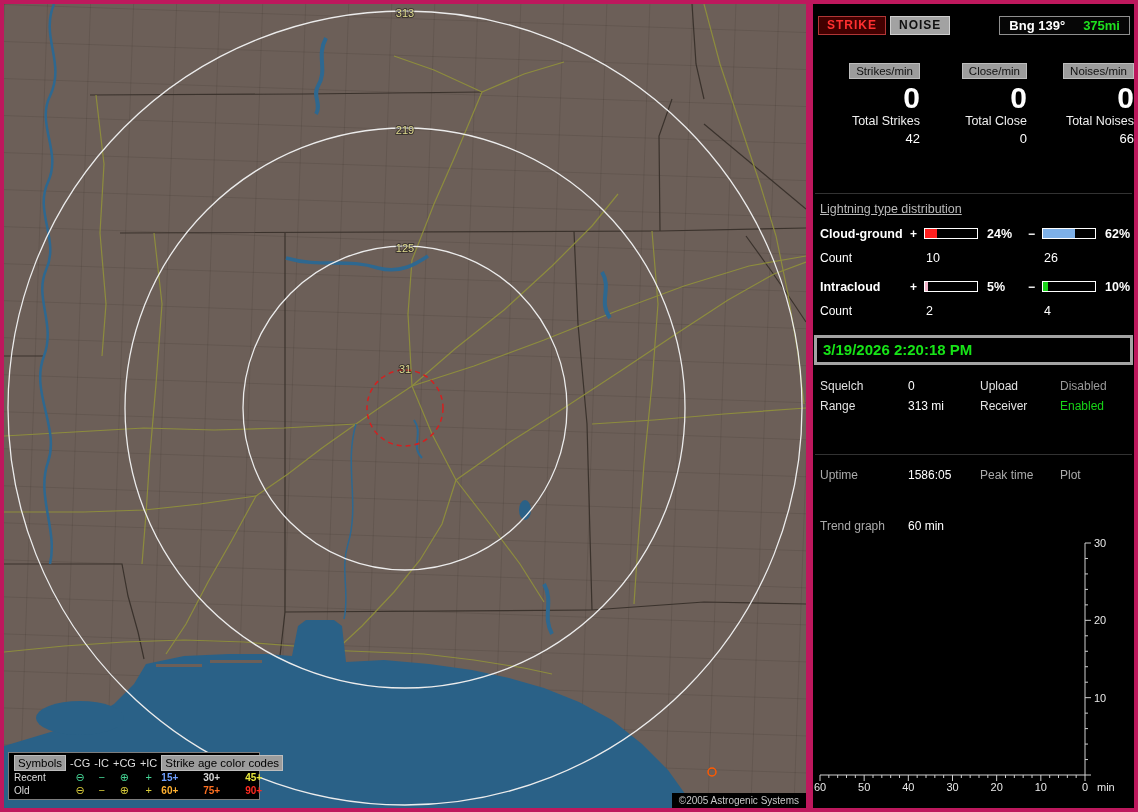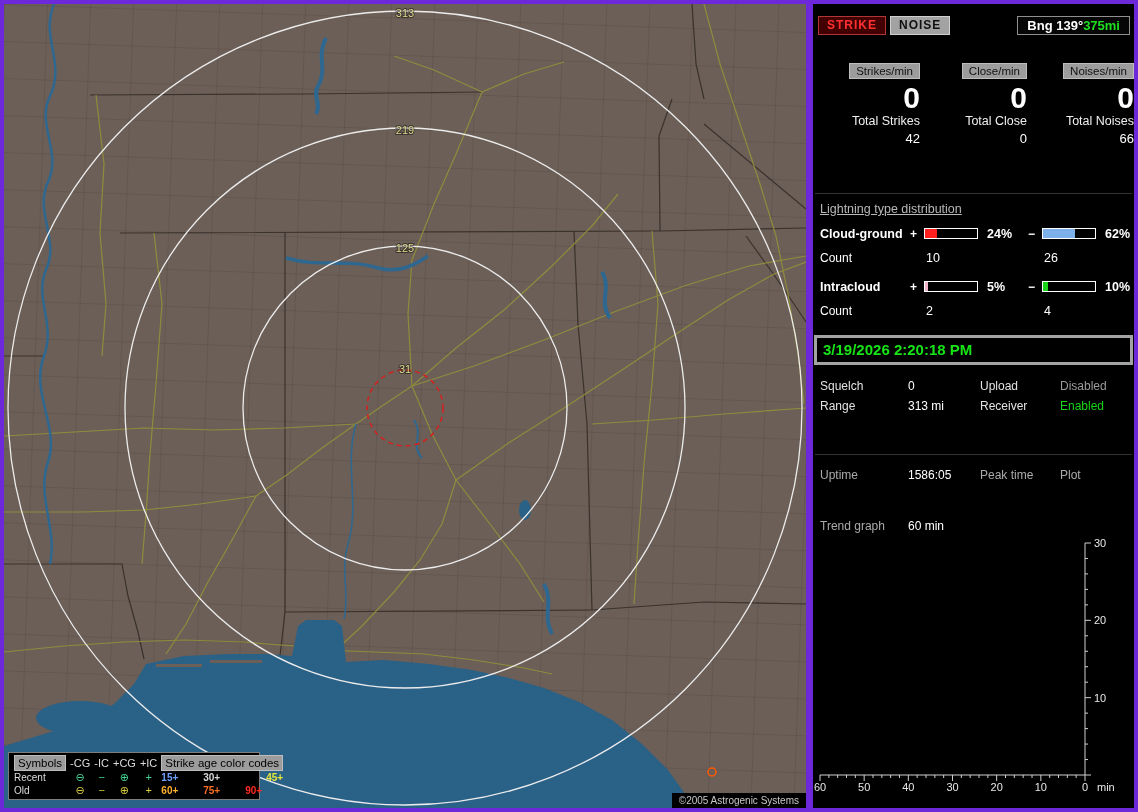--- a/index.html
+++ b/index.html
@@ -1,36 +1,36 @@
 <!DOCTYPE html>
 <html><head>
 <meta charset="utf-8">
 <style>
   *{margin:0;padding:0;box-sizing:border-box}
   html,body{width:1138px;height:812px;background:#000;font-family:"Liberation Sans","DejaVu Sans",sans-serif;}
-  .app{position:relative;width:1138px;height:812px;background:#6d28d9;overflow:hidden}
+  .app{position:relative;width:1138px;height:812px;background:#be185d;overflow:hidden}
 
   
   .map{position:absolute;left:4px;top:4px;width:802px;height:804px;background:#6c5f58;overflow:hidden}
   .map svg{display:block}
   .legend{position:absolute;left:4px;bottom:8px;width:252px;background:#000;border:1px solid #7d7d7d;padding:2px 3px;font-size:10px;color:#ddd}
   .legend table{width:100%;border-collapse:collapse}
   .legend td{padding:0 2px;white-space:nowrap;line-height:13px}
   .legend .chip{background:#9c9c9c;color:#000;padding:0 3px;display:inline-block}
   .legend .sym{font-size:11px;text-align:center}
   .legend .age{font-weight:bold}
   .copyright{position:absolute;right:0;bottom:0;background:#000;color:#c8c8c8;font-size:10px;padding:2px 7px}
 
   
   .sidebar{position:absolute;left:813px;top:4px;width:321px;height:804px;background:#000;color:#fff;font-size:12px}
   .mode-row{position:absolute;top:12px;left:5px;right:4px;display:flex;align-items:center}
   .btn{font-weight:bold;font-size:12px;line-height:15px;padding:1px 8px;border:1px solid;letter-spacing:1px;cursor:default}
   .btn-strike{background:#420000;border-color:#b03636;color:#ff3030}
   .btn-noise{background:#a2a2a2;border-color:#cfcfcf;color:#101010;margin-left:4px}
-  .bng{margin-left:auto;display:flex;border:1px solid #8f8f8f;background:#060606;padding:1px 9px;font-size:13px;font-weight:bold}
+  .bng{margin-left:auto;display:flex;gap:18px;border:1px solid #8f8f8f;background:#060606;padding:1px 9px;font-size:13px;font-weight:bold}
   .bng .rng{color:#1fe01f}
 
   .rates{position:absolute;top:59px;left:0;width:100%;display:flex}
   .rate-col{flex:1;text-align:right}
   .chip{display:inline-block;background:#9c9c9c;border:1px solid #bdbdbd;color:#111;font-size:11.5px;line-height:14px;padding:0 6px}
   .rate-val{font-size:30px;font-weight:bold;color:#fff;margin-top:3px;line-height:32px}
   .tot-lab{font-size:12.5px;color:#f0f0f0;}
   .tot-val{font-size:13px;color:#fff;margin-top:3px}
 
   .divider{position:absolute;left:2px;right:2px;border-top:1px solid #323232}
@@ -153,21 +153,21 @@
           <td colspan="3"><span class="chip">Strike age color codes</span></td>
         </tr>
         <tr>
           <td>Recent</td>
           <td class="sym" style="color: rgb(69, 212, 148);">⊖</td>
           <td class="sym" style="color: rgb(69, 212, 148);">−</td>
           <td class="sym" style="color: rgb(69, 212, 148);">⊕</td>
           <td class="sym" style="color: rgb(69, 212, 148);">+</td>
           <td class="age" style="color: rgb(111, 159, 255);">15+</td>
           <td class="age" style="color: rgb(216, 216, 216);">30+</td>
-          <td class="age" style="color: rgb(232, 232, 60); text-align: right;">45+</td>
+          <td class="age" style="color: rgb(232, 232, 60);">45+</td>
         </tr>
         <tr>
           <td>Old</td>
           <td class="sym" style="color: rgb(216, 204, 58);">⊖</td>
           <td class="sym" style="color: rgb(216, 204, 58);">−</td>
           <td class="sym" style="color: rgb(216, 204, 58);">⊕</td>
           <td class="sym" style="color: rgb(216, 204, 58);">+</td>
           <td class="age" style="color: rgb(255, 176, 48);">60+</td>
           <td class="age" style="color: rgb(255, 112, 32);">75+</td>
           <td class="age" style="color: rgb(255, 42, 32);">90+</td>

